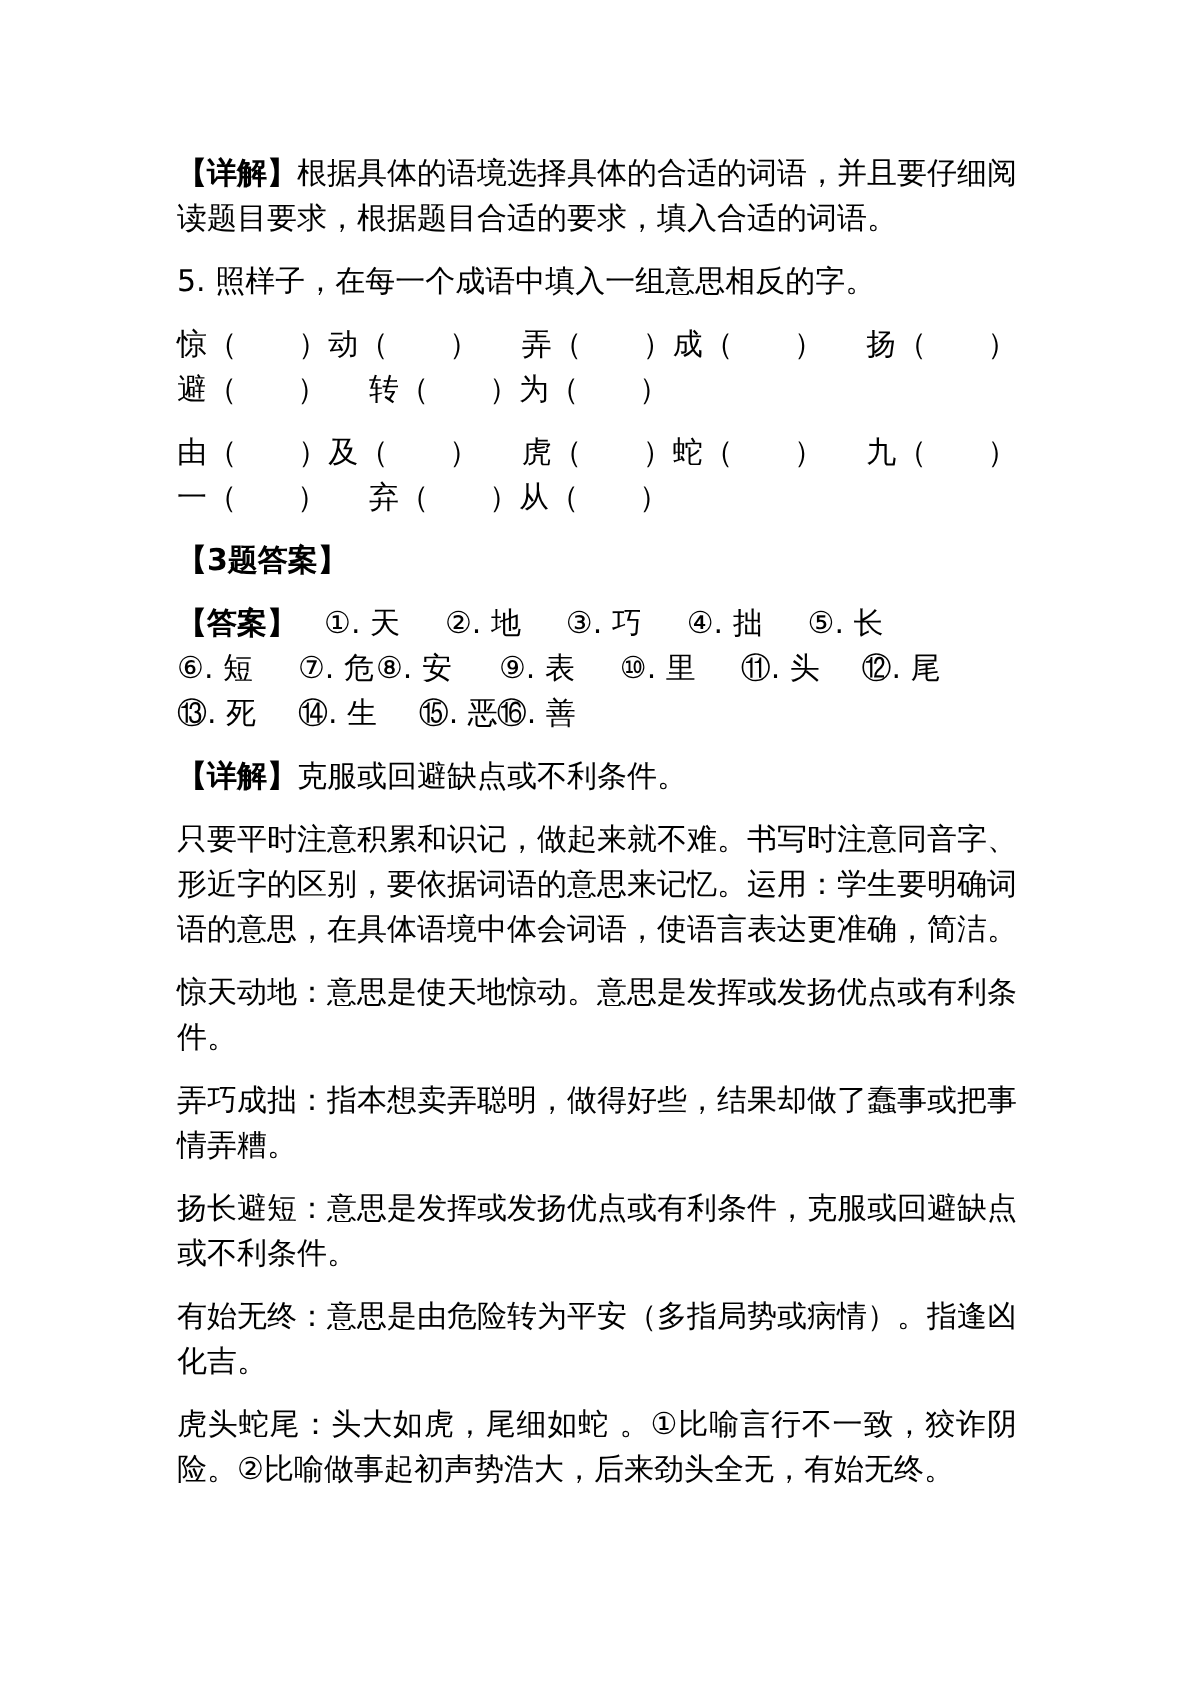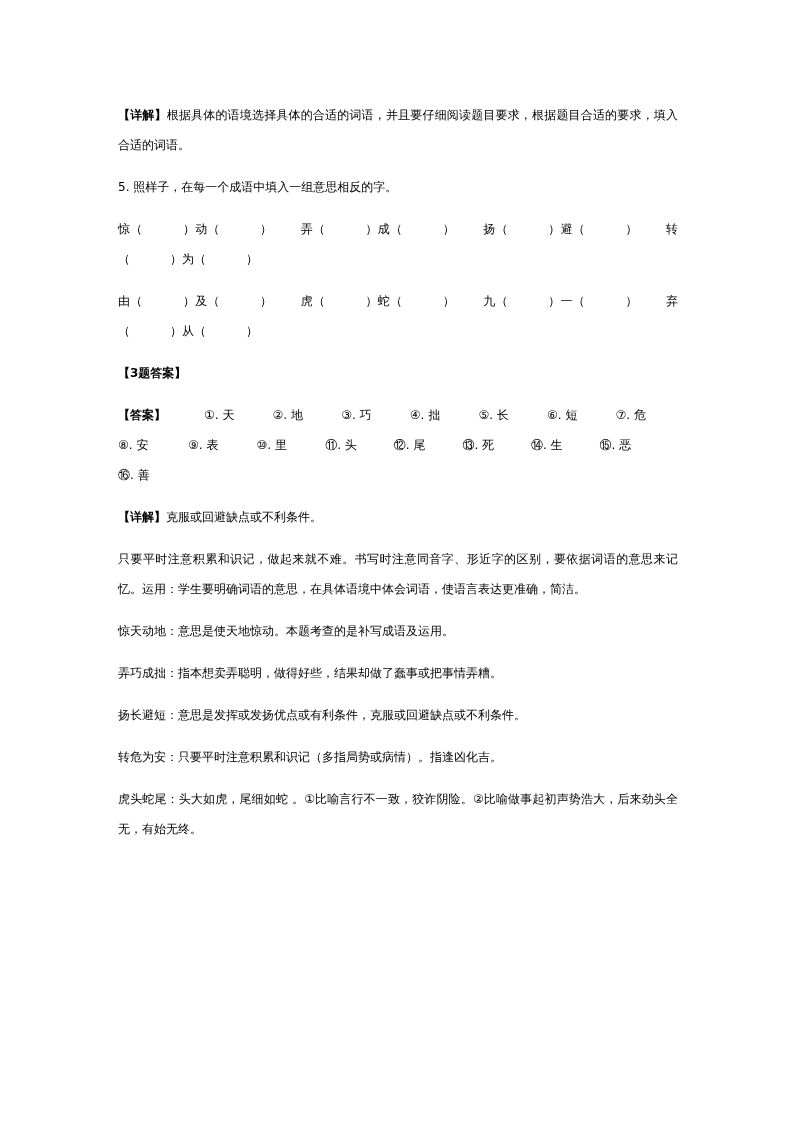--- a/index.html
+++ b/index.html
@@ -13,35 +13,35 @@
       position: relative;
       overflow: hidden;
       font-family: "DejaVu Sans", "Liberation Sans", sans-serif;
       color: #000000;
     }
     .page {
       position: absolute;
       left: 118px;
       top: 100px;
       width: 560px;
-      font-size: 12px;
+      font-size: 20px;
       line-height: 30px;
     }
     .para {
       margin: 0 0 12px 0;
       text-align: justify;
       word-break: break-all;
     }
     .bold { font-weight: bold; }
     .gap { display: inline-block; }
     .answers {
       display: flex;
       flex-wrap: wrap;
       margin: 0 0 12px 0;
-      column-gap: 0;
+      column-gap: 12px;
     }
     .ans-label {
       width: 86px;
       font-weight: bold;
     }
     .ans-item {
       width: 68.6px;
       white-space: nowrap;
     }
   </style>
@@ -86,19 +86,19 @@
     <span class="ans-item" style="width:40px"><span>⑮</span>. <span>恶</span></span>
     <span class="ans-item"><span>⑯</span>. <span>善</span></span>
   </div>
 
 
   <p class="para">
     <span class="bold">【详解】</span><span>克服或回避缺点或不利条件。</span>
   </p>
 
   <p class="para">只要平时注意积累和识记，做起来就不难。书写时注意同音字、形近字的区别，要依据词语的意思来记忆。运用：学生要明确词语的意思，在具体语境中体会词语，使语言表达更准确，简洁。</p>
-  <p class="para">惊天动地：意思是使天地惊动。本题考查的是补写成语及运用。</p>
+  <p class="para">惊天动地：意思是使天地惊动。意思是发挥或发扬优点或有利条件。</p>
   <p class="para">弄巧成拙：指本想卖弄聪明，做得好些，结果却做了蠢事或把事情弄糟。</p>
   <p class="para">扬长避短：意思是发挥或发扬优点或有利条件，克服或回避缺点或不利条件。</p>
-  <p class="para">转危为安：只要平时注意积累和识记（多指局势或病情）。指逢凶化吉。</p>
+  <p class="para">有始无终：意思是由危险转为平安（多指局势或病情）。指逢凶化吉。</p>
   <p class="para">虎头蛇尾：头大如虎，尾细如蛇 。①比喻言行不一致，狡诈阴险。②比喻做事起初声势浩大，后来劲头全无，有始无终。</p>
 
 </div>
 
 </body></html>

